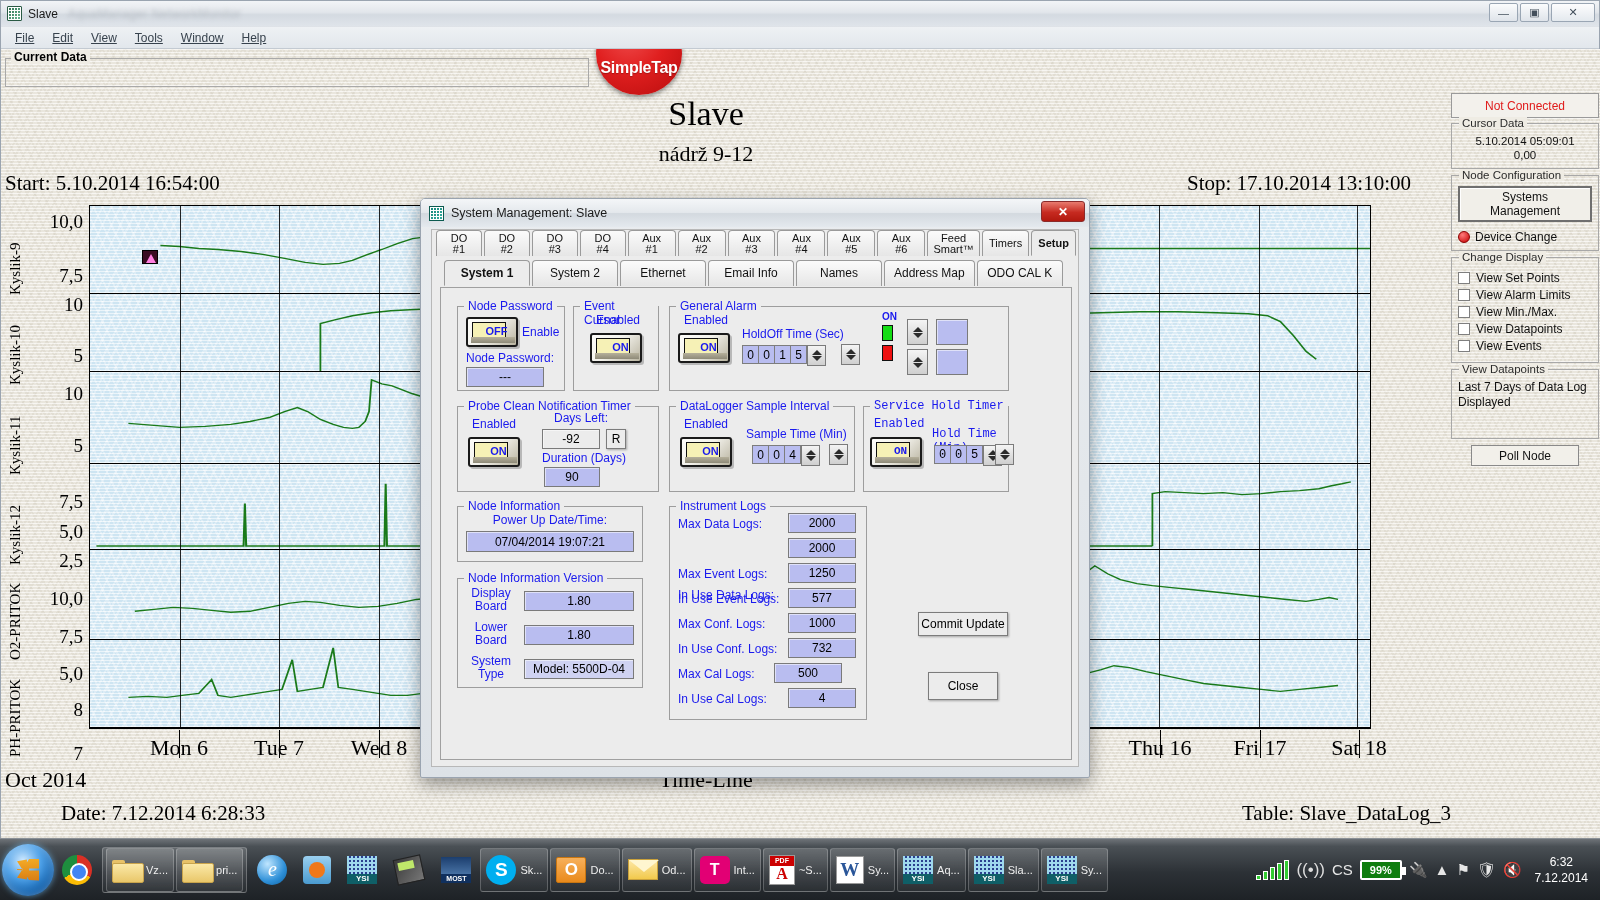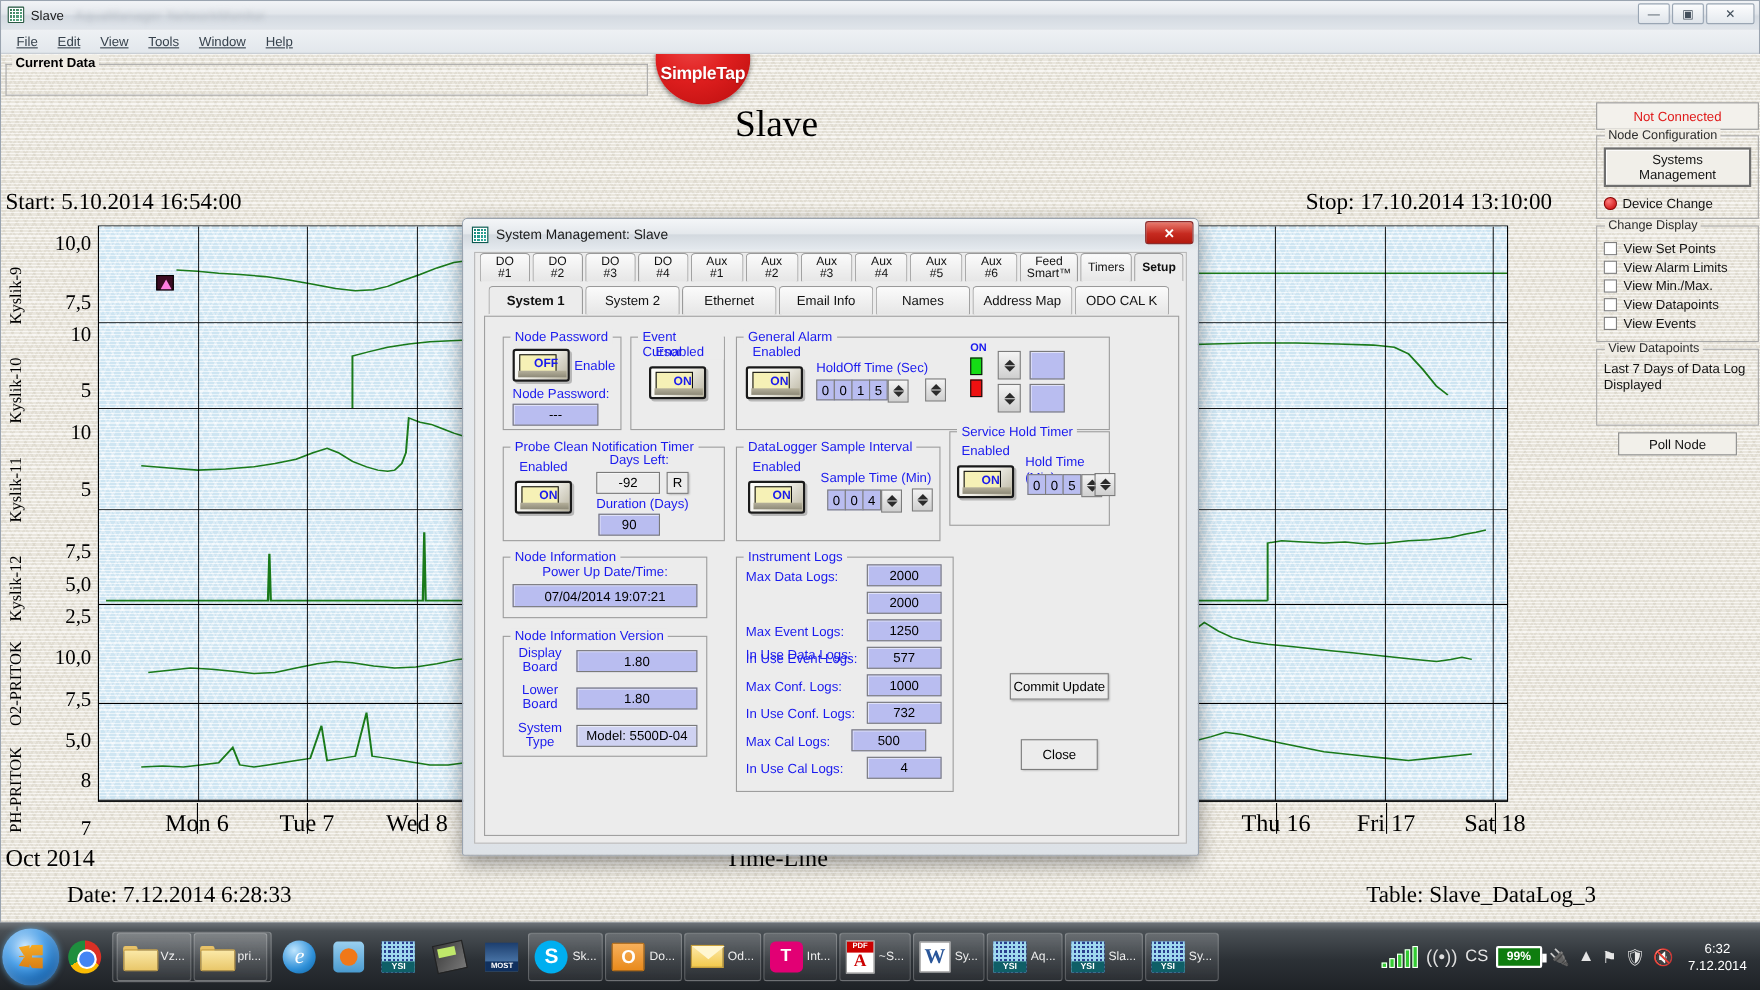--- a/index.html
+++ b/index.html
@@ -520,20 +520,21 @@
     <div id="current-data-top-l"></div>
     <div id="current-data-top-r"></div>
     <div id="current-data-box"></div>
     <div id="current-data-label">Current Data</div>
 
     <div id="simpletap-logo">
       <span>SimpleTap</span>
     </div>
 
     <div id="chart-title">Slave</div>
+    <div id="chart-subtitle">nádrž 9-12</div>
     <div id="start-label">Start: 5.10.2014 16:54:00</div>
     <div id="stop-label">Stop: 17.10.2014 13:10:00</div>
 
     <div class="yaxis-name" style="left:6px; top:160px; height:86px;">Kyslik-9</div>
     <div class="yaxis-name" style="left:6px; top:250px; height:86px;">Kyslik-10</div>
     <div class="yaxis-name" style="left:6px; top:340px; height:86px;">Kyslik-11</div>
     <div class="yaxis-name" style="left:6px; top:430px; height:86px;">Kyslik-12</div>
     <div class="yaxis-name" style="left:6px; top:516px; height:95px;">O2-PRITOK</div>
     <div class="yaxis-name" style="left:6px; top:608px; height:100px;">PH-PRITOK</div>
 
@@ -650,20 +651,25 @@
 
     <div id="oct-year">Oct 2014</div>
     <div id="timeline-label">Time-Line</div>
     <div id="date-footer">Date: 7.12.2014 6:28:33</div>
     <div id="table-footer">Table: Slave_DataLog_3</div>
 
     <div id="sidebar">
 
       <div class="side-btn-flat">Not Connected</div>
 
+      <div class="group">
+        <div class="glabel">Cursor Data</div>
+        <div class="cursor-line">5.10.2014 05:09:01</div>
+        <div class="cursor-line">0,00</div>
+      </div>
 
       <div class="group">
         <div class="glabel">Node Configuration</div>
         <div class="sysmgmt-btn">
           <span>Systems</span>
           <span>Management</span>
         </div>
         <div class="device-change">
           <span class="red-dot"></span>
           <span>Device Change</span>
@@ -838,21 +844,21 @@
                 <i class="up"></i>
                 <i class="down"></i>
               </div>
           </div>
           <div class="spin" style="position:absolute; left:158px; top:37px;">
               <i class="up"></i>
               <i class="down"></i>
             </div>
         </div>
 
-        <div class="fs" style="left:422px; top:104px; width:146px; height:86px;">
+        <div class="fs" style="left:422px; top:118px; width:146px; height:86px;font-family:Liberation Mono, monospace;">
           <div class="fslabel">Service Hold Timer</div>
           <div class="bluetxt" style="position:absolute; left:10px; top:10px;">Enabled</div>
           <div style="position:absolute; left:6px; top:30px;">
             <div class="rocker">
               <div class="cap">ON</div>
             </div>
           </div>
           <div class="bluetxt" style="position:absolute; left:68px; top:20px;">Hold Time (Min)</div>
           <div class="digits" style="position:absolute; left:70px; top:38px;">
             <div class="digit">0</div>

